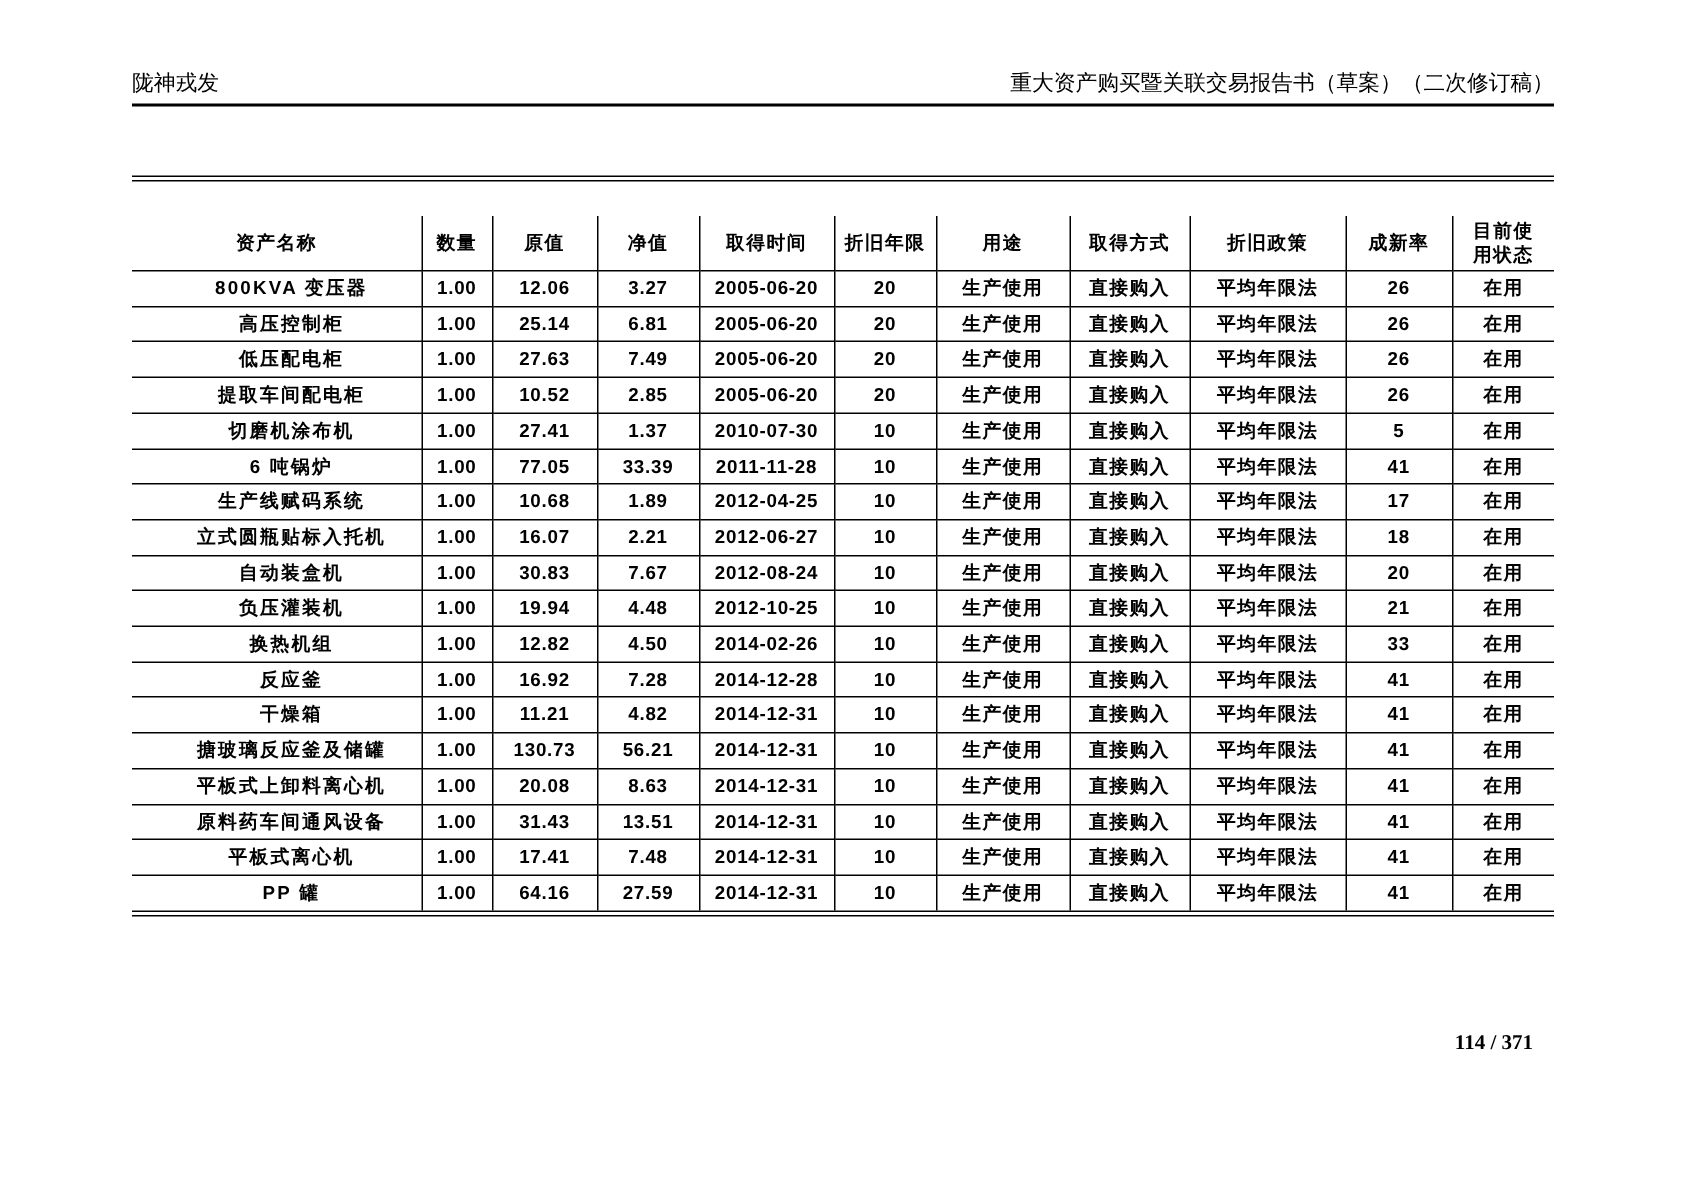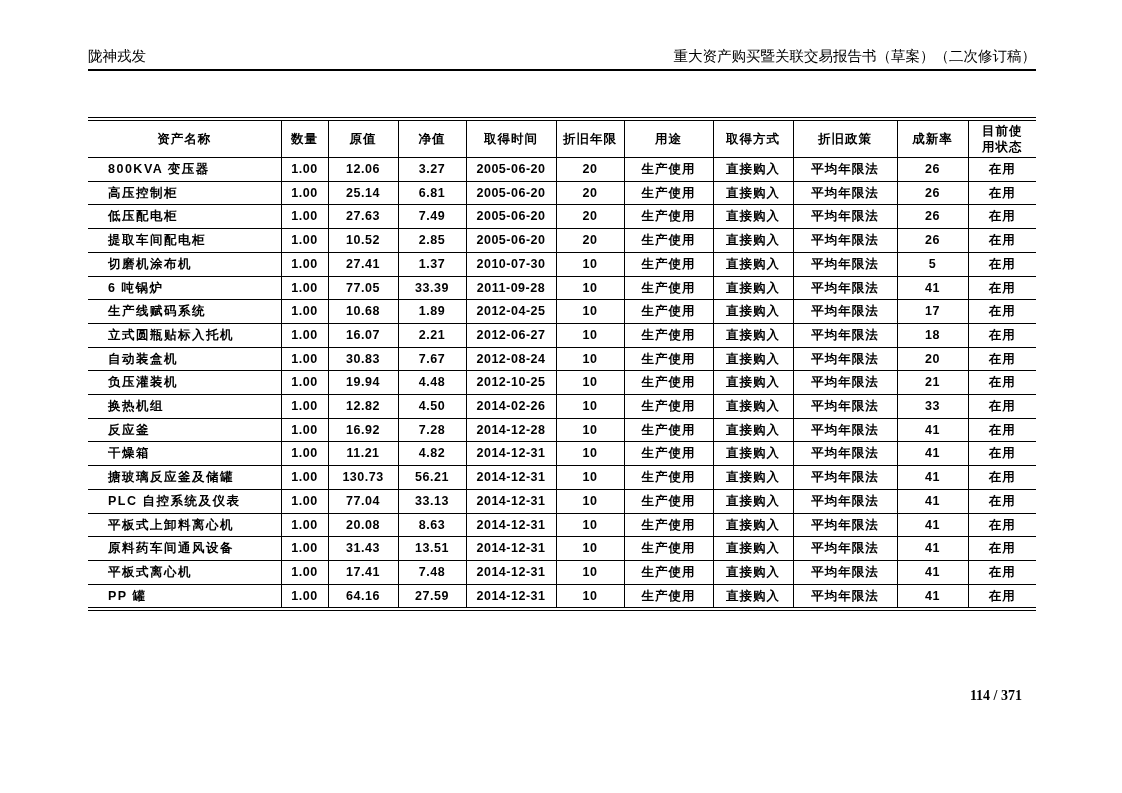--- a/index.html
+++ b/index.html
@@ -38,20 +38,21 @@
     top: 117px;
     left: 88px;
     width: 948px;
     border-top: 4px double #000000;
     border-bottom: 4px double #000000;
   }
   table.doc-table {
     border-collapse: collapse;
     table-layout: fixed;
     width: 100%;
+    margin-top: 23px;
   }
   .doc-table th,
   .doc-table td {
     border: 1px solid #000000;
     font-weight: bold;
     font-size: 12.5px;
     text-align: center;
     vertical-align: middle;
     padding: 0;
     overflow: hidden;
@@ -74,21 +75,21 @@
     border-left: none;
   }
   .doc-table th:last-child,
   .doc-table td:last-child {
     border-right: none;
   }
   .doc-table tbody tr:last-child td {
     border-bottom: none;
   }
   .doc-table tbody td.col-0 {
-    text-align: left;
+    text-align: center;
     padding-left: 20px;
     letter-spacing: 1.5px;
   }
   
   .doc-table tbody td.col-1, .doc-table tbody td.col-2,
   .doc-table tbody td.col-3, .doc-table tbody td.col-4,
   .doc-table tbody td.col-5, .doc-table tbody td.col-9 {
     letter-spacing: 0.5px;
   }
   
@@ -210,21 +211,21 @@
             <td class="col-7">直接购入</td>
             <td class="col-8">平均年限法</td>
             <td class="col-9">5</td>
             <td class="col-10">在用</td>
           </tr>
           <tr>
             <td class="col-0">6 吨锅炉</td>
             <td class="col-1">1.00</td>
             <td class="col-2">77.05</td>
             <td class="col-3">33.39</td>
-            <td class="col-4">2011-09-28</td>
+            <td class="col-4">2011-11-28</td>
             <td class="col-5">10</td>
             <td class="col-6">生产使用</td>
             <td class="col-7">直接购入</td>
             <td class="col-8">平均年限法</td>
             <td class="col-9">41</td>
             <td class="col-10">在用</td>
           </tr>
           <tr>
             <td class="col-0">生产线赋码系统</td>
             <td class="col-1">1.00</td>
@@ -323,33 +324,20 @@
             <td class="col-3">56.21</td>
             <td class="col-4">2014-12-31</td>
             <td class="col-5">10</td>
             <td class="col-6">生产使用</td>
             <td class="col-7">直接购入</td>
             <td class="col-8">平均年限法</td>
             <td class="col-9">41</td>
             <td class="col-10">在用</td>
           </tr>
           <tr>
-            <td class="col-0">PLC 自控系统及仪表</td>
-            <td class="col-1">1.00</td>
-            <td class="col-2">77.04</td>
-            <td class="col-3">33.13</td>
-            <td class="col-4">2014-12-31</td>
-            <td class="col-5">10</td>
-            <td class="col-6">生产使用</td>
-            <td class="col-7">直接购入</td>
-            <td class="col-8">平均年限法</td>
-            <td class="col-9">41</td>
-            <td class="col-10">在用</td>
-          </tr>
-          <tr>
             <td class="col-0">平板式上卸料离心机</td>
             <td class="col-1">1.00</td>
             <td class="col-2">20.08</td>
             <td class="col-3">8.63</td>
             <td class="col-4">2014-12-31</td>
             <td class="col-5">10</td>
             <td class="col-6">生产使用</td>
             <td class="col-7">直接购入</td>
             <td class="col-8">平均年限法</td>
             <td class="col-9">41</td>

